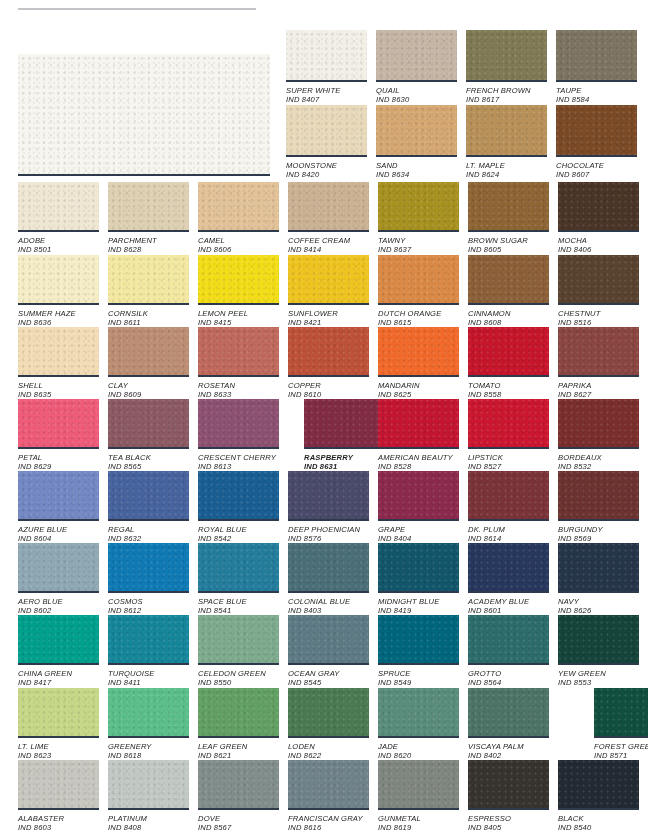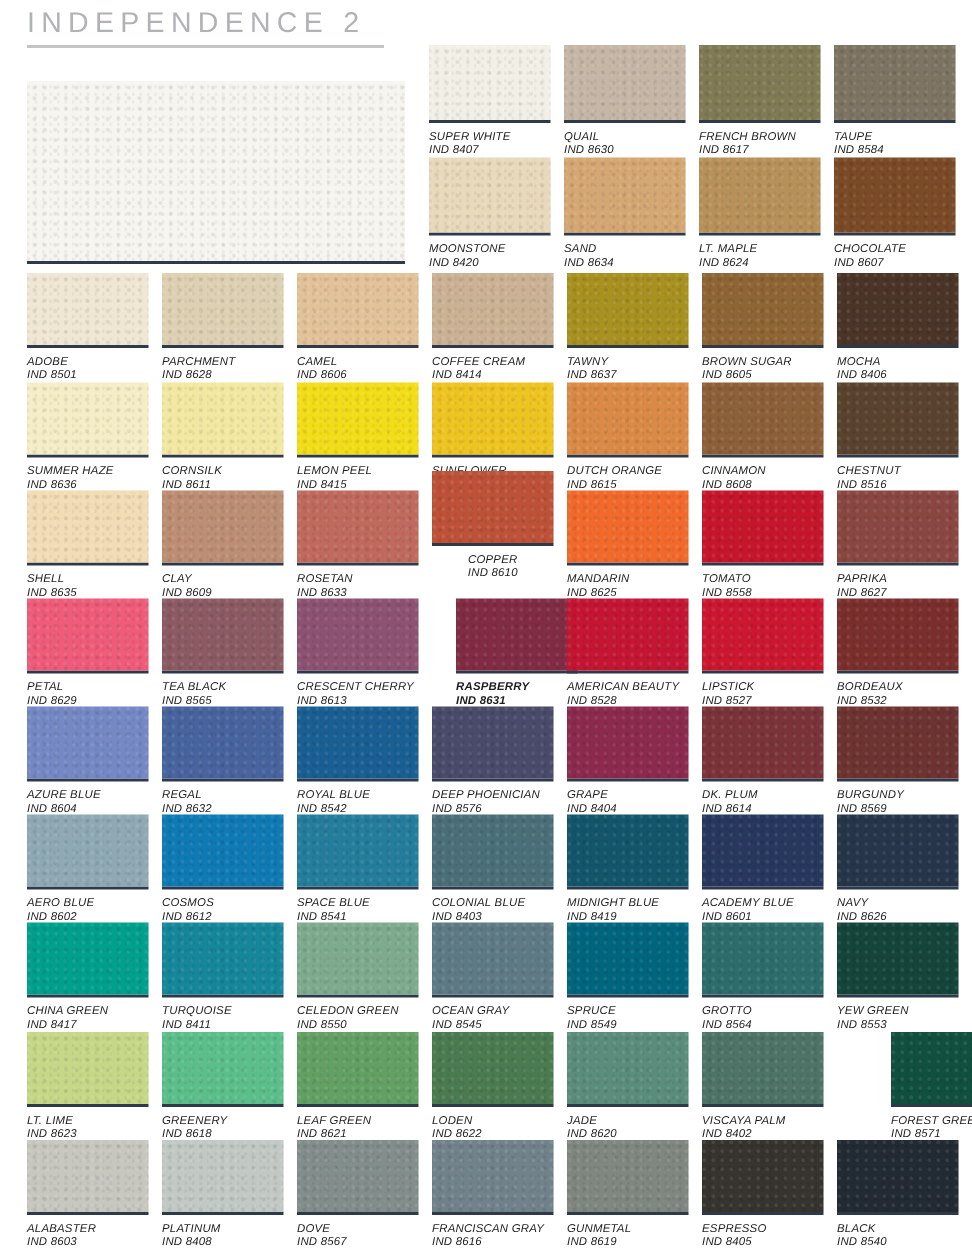--- a/index.html
+++ b/index.html
@@ -83,21 +83,20 @@
   
   .g-cell{width:81px;}
   .g-cell .chip-color{height:48px;}
 </style>
 </head>
 <body>
 
 <div class="page">
 
   <div class="header">
-    <div class="title">INDEPENDENCE 2</div>
     <div class="title-rule"></div>
   </div>
 
   <div class="cell big-cell">
     <div class="chip">
       <div class="chip-color" style="background-color: rgb(247, 245, 239);"></div>
       <div class="chip-shadow"></div>
     </div>
     <div class="lbl">
       <span class="nm">SNOW WHITE</span>
@@ -351,21 +350,21 @@
       <div class="cell g-cell" style="left: 198px; top: 327px;">
         <div class="chip">
           <div class="chip-color" style="height: 48px; background-color: rgb(191, 106, 93);"></div>
           <div class="chip-shadow"></div>
         </div>
         <div class="lbl">
           <span class="nm">ROSETAN</span>
           <span class="cd">IND 8633</span>
         </div>
       </div>
-      <div class="cell g-cell" style="left: 288px; top: 314px; text-align: center;">
+      <div class="cell g-cell" style="left: 288px; top: 327px;">
         <div class="chip">
           <div class="chip-color" style="height: 48px; background-color: rgb(189, 82, 56);"></div>
           <div class="chip-shadow"></div>
         </div>
         <div class="lbl">
           <span class="nm">COPPER</span>
           <span class="cd">IND 8610</span>
         </div>
       </div>
       <div class="cell g-cell" style="left: 378px; top: 327px;">

